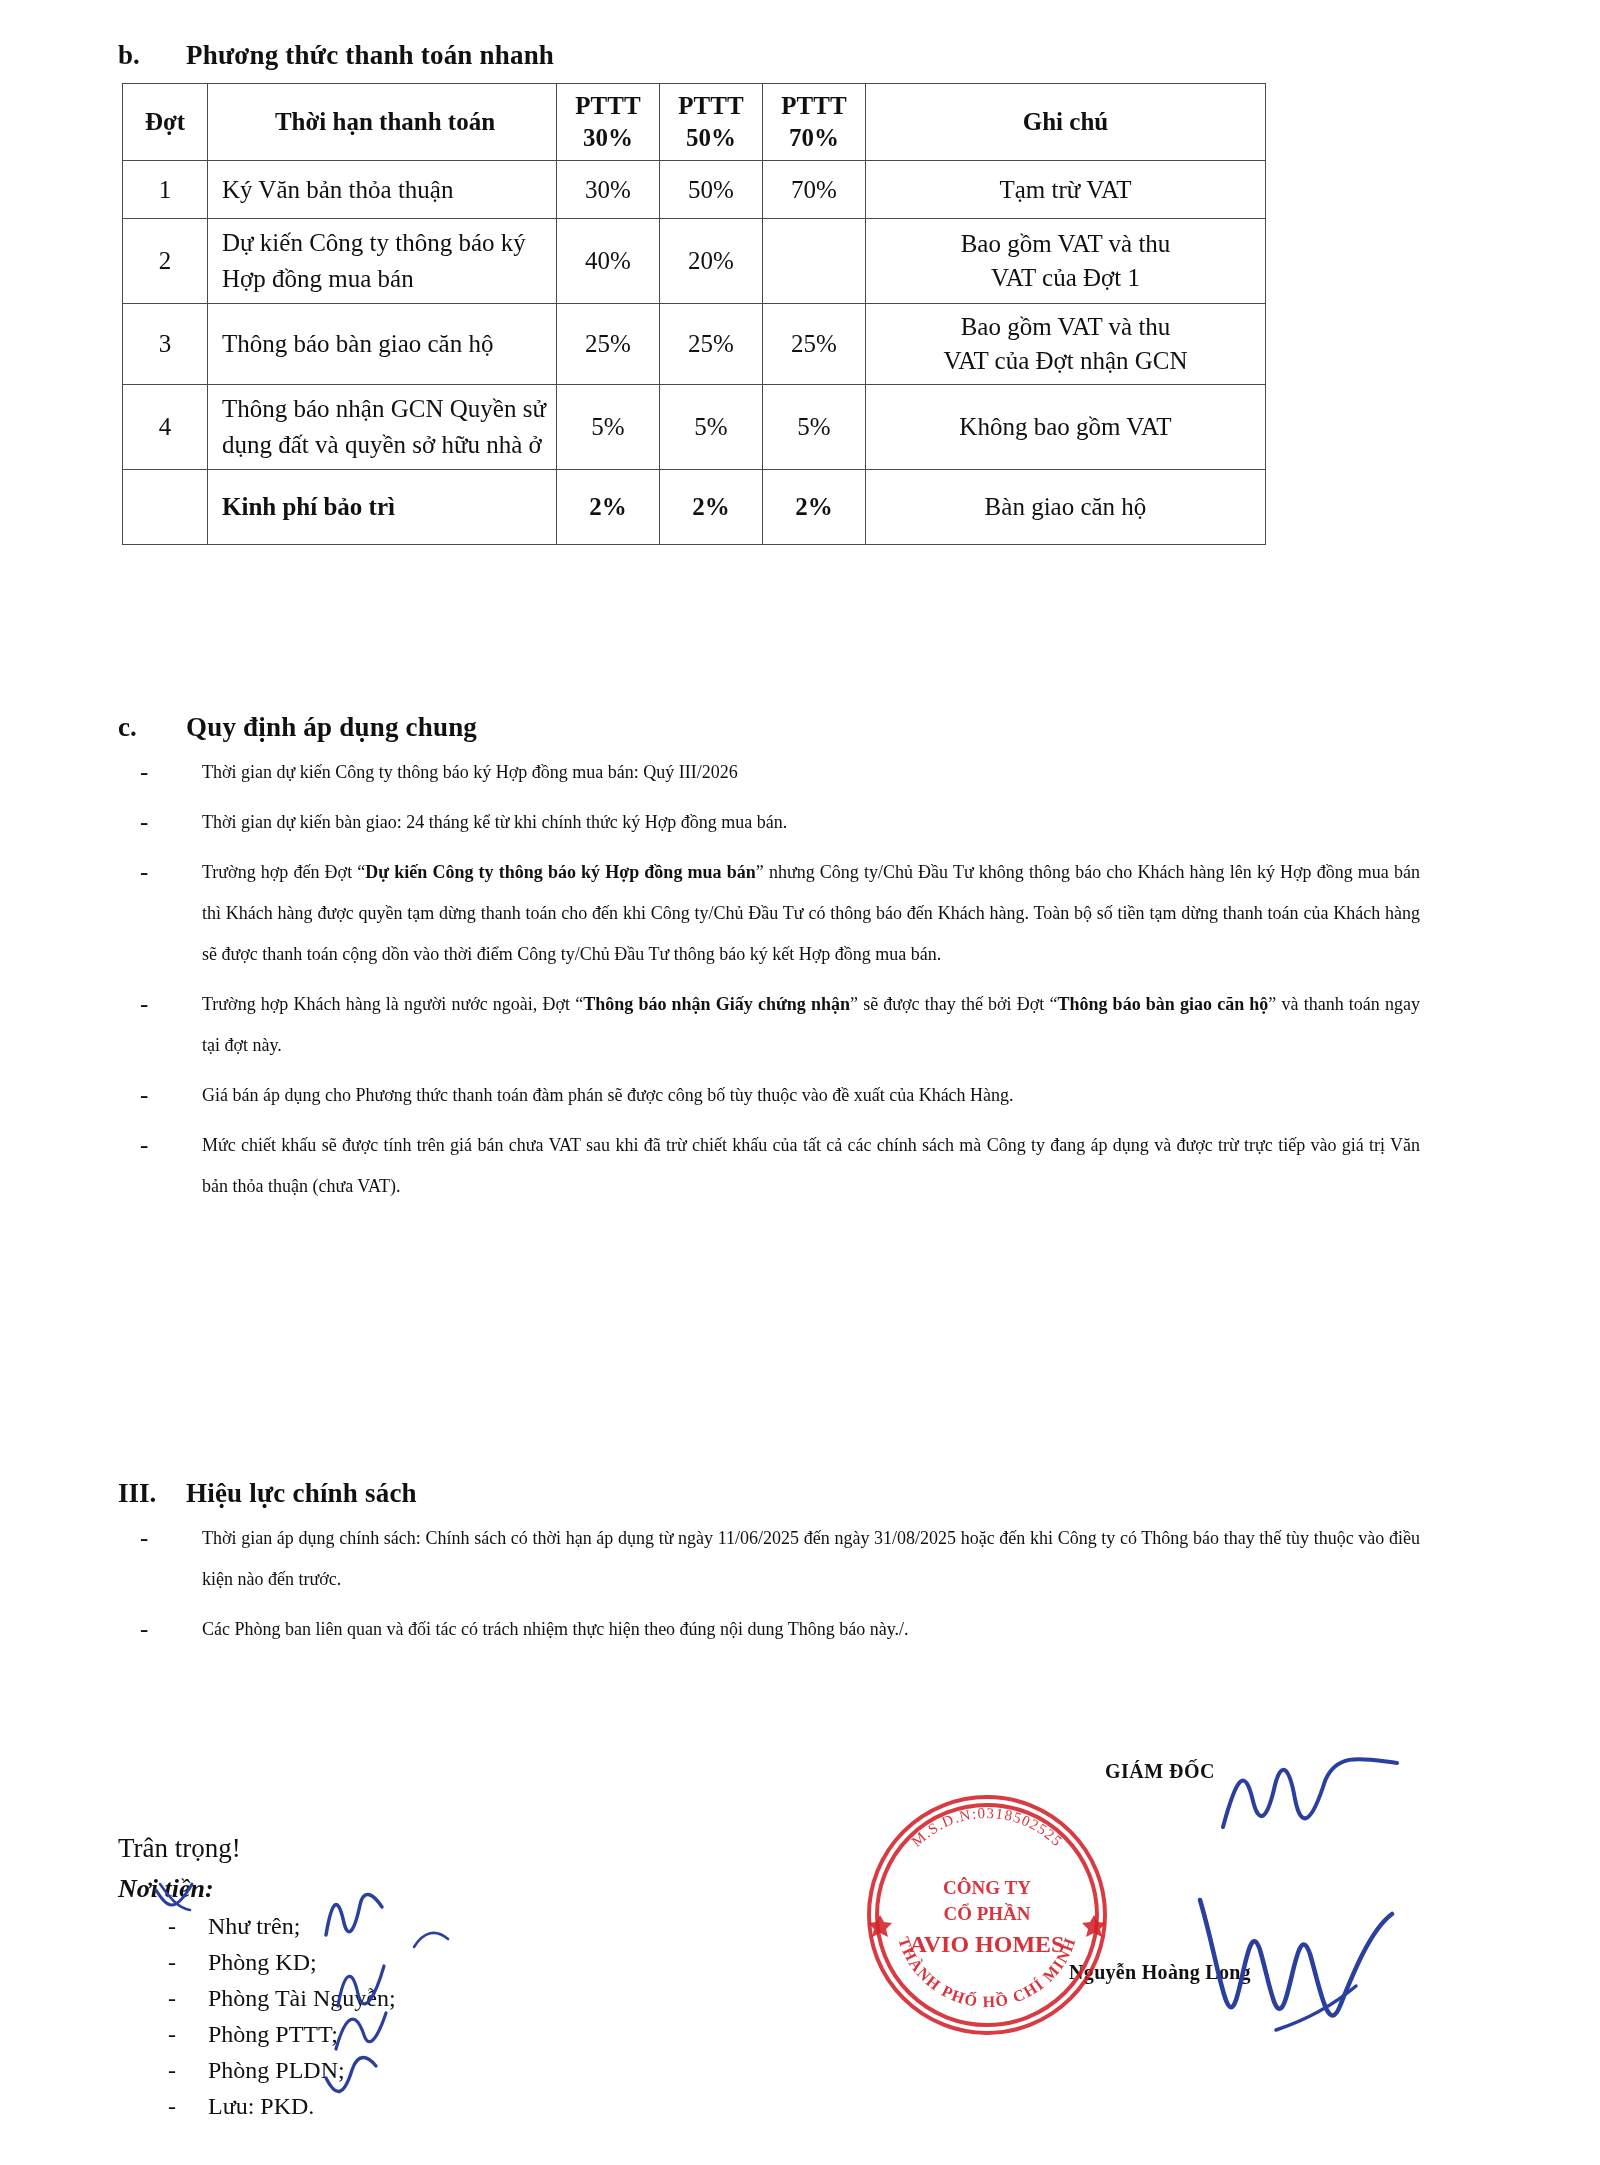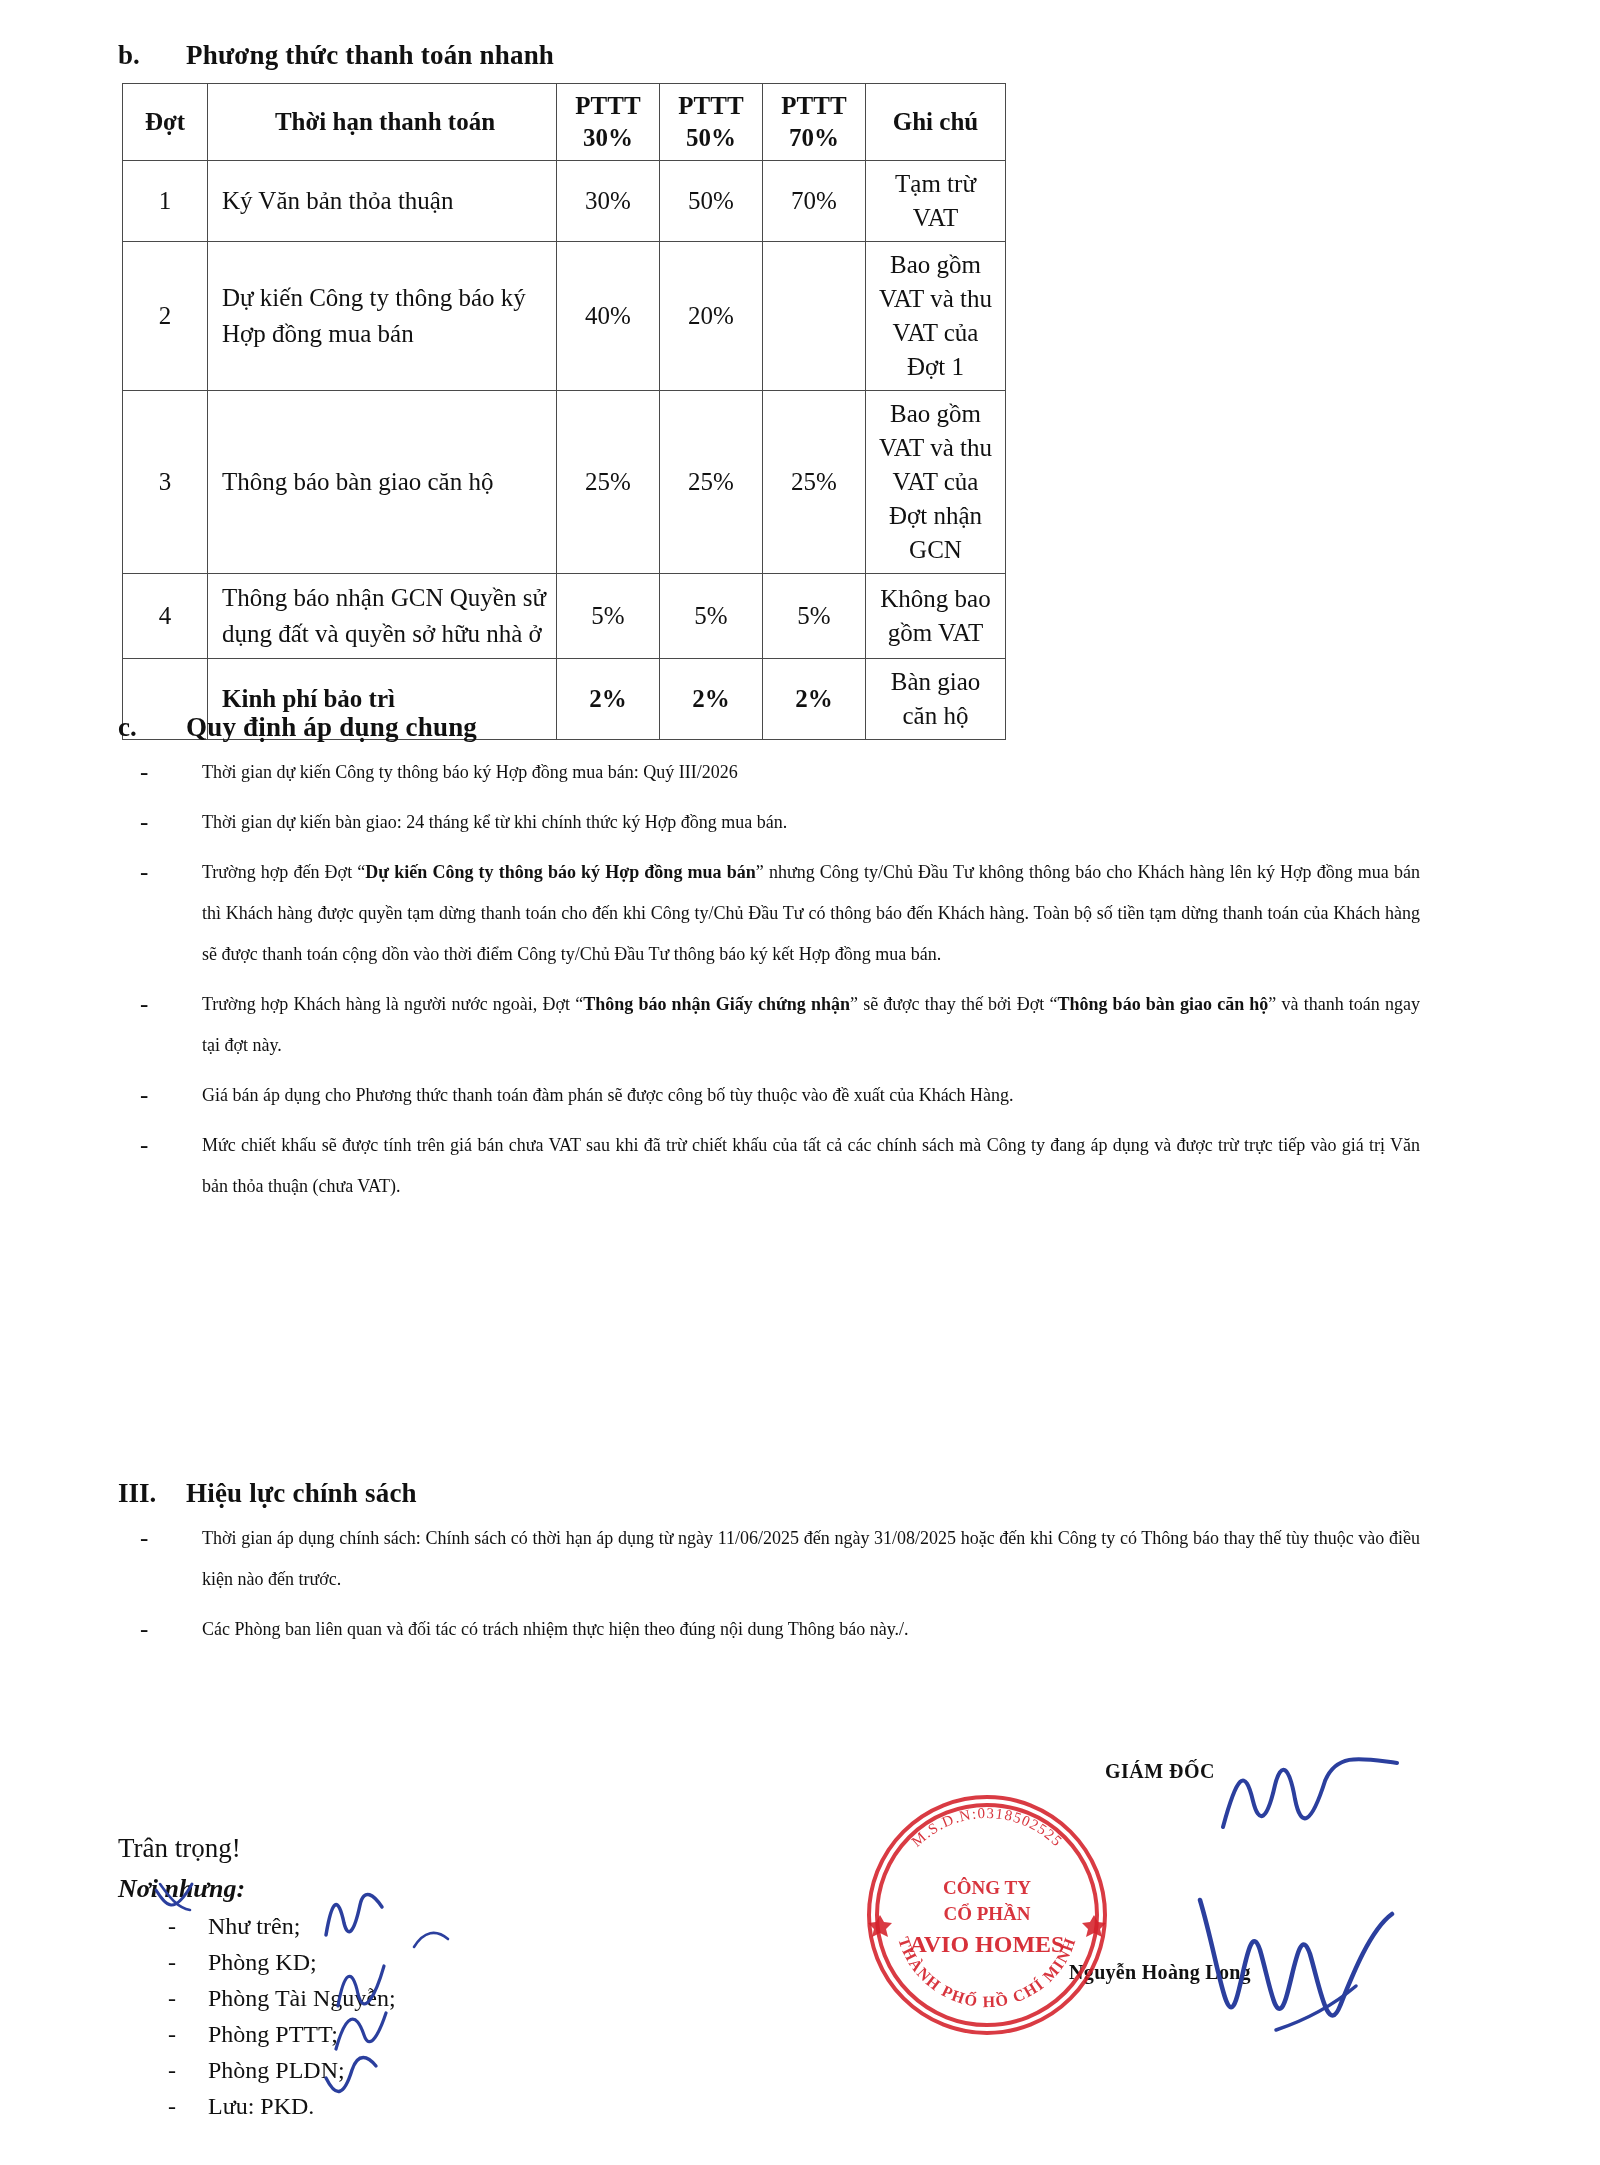--- a/index.html
+++ b/index.html
@@ -27,21 +27,21 @@
   .bullet .btext{
     flex:1;font-size:18px;line-height:41px;text-align:justify;
     padding-right:58px;
   }
   b{font-weight:bold;}
 
   
   #sec-b{position:absolute;left:118px;top:40px;width:1200px;}
 
   
-  #pay-table-wrap{position:absolute;left:122px;top:83px;width:884px;}
+  #pay-table-wrap{position:absolute;left:122px;top:83px;width:1144px;}
   table.pay{
     border-collapse:collapse;width:100%;
     font-size:25px;
   }
   table.pay td,table.pay th{
     border:1.6px solid #4a4a4a;padding:6px 8px;vertical-align:middle;
   }
   table.pay th{font-weight:bold;text-align:center;line-height:32px;font-size:25px;}
   .c-dot{width:68px;text-align:center;}
   .c-desc{width:326px;text-align:left;padding-left:14px !important;line-height:36px;}
@@ -208,21 +208,21 @@
         </div>
         <div class="bullet">
           <span class="dash">-</span>
           <span class="btext"><span>Các Phòng ban liên quan và đối tác có trách nhiệm thực hiện theo đúng nội dung Thông báo này./.</span></span>
         </div>
       </div>
   </div>
 
   <div id="closing">
     <div class="tran">Trân trọng!</div>
-    <div class="noi">Nơi nhưng:</div>
+    <div class="noi">Nơi tiền:</div>
     <ul class="recv" id="recv-list">
         <li>
           <span class="d">-</span>
           <span>Như trên;</span>
         </li>
         <li>
           <span class="d">-</span>
           <span>Phòng KD;</span>
         </li>
         <li>

